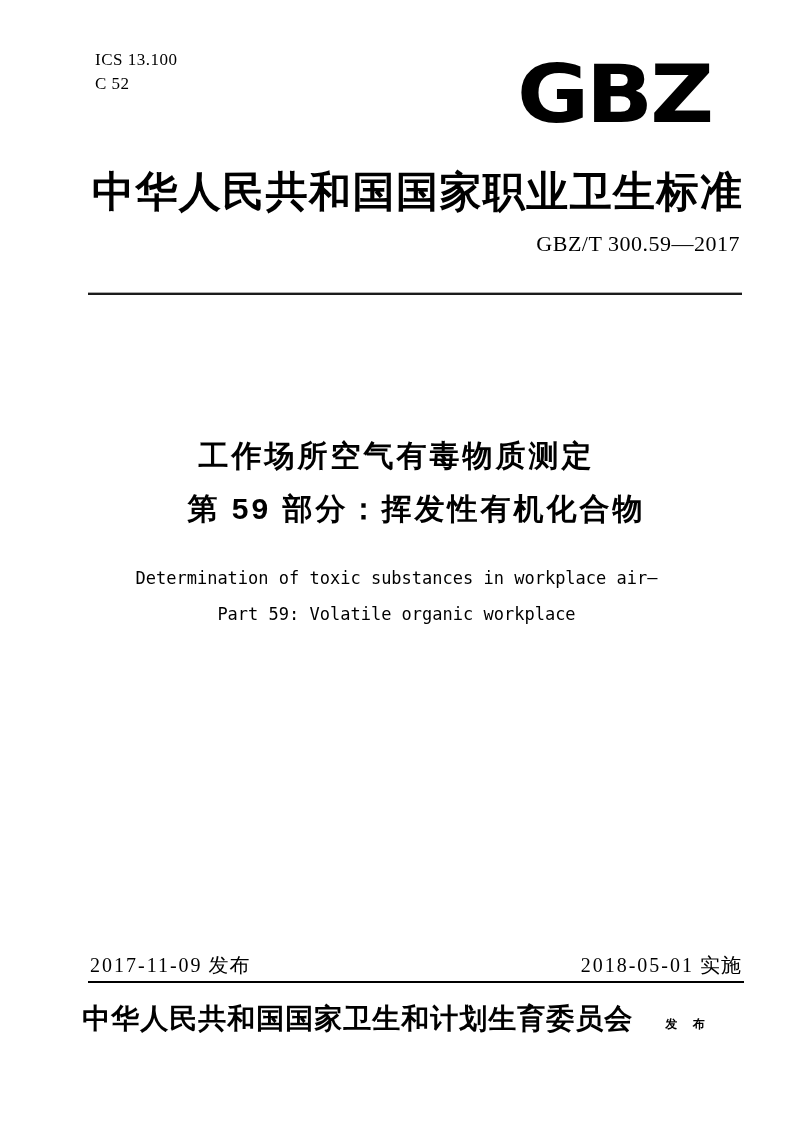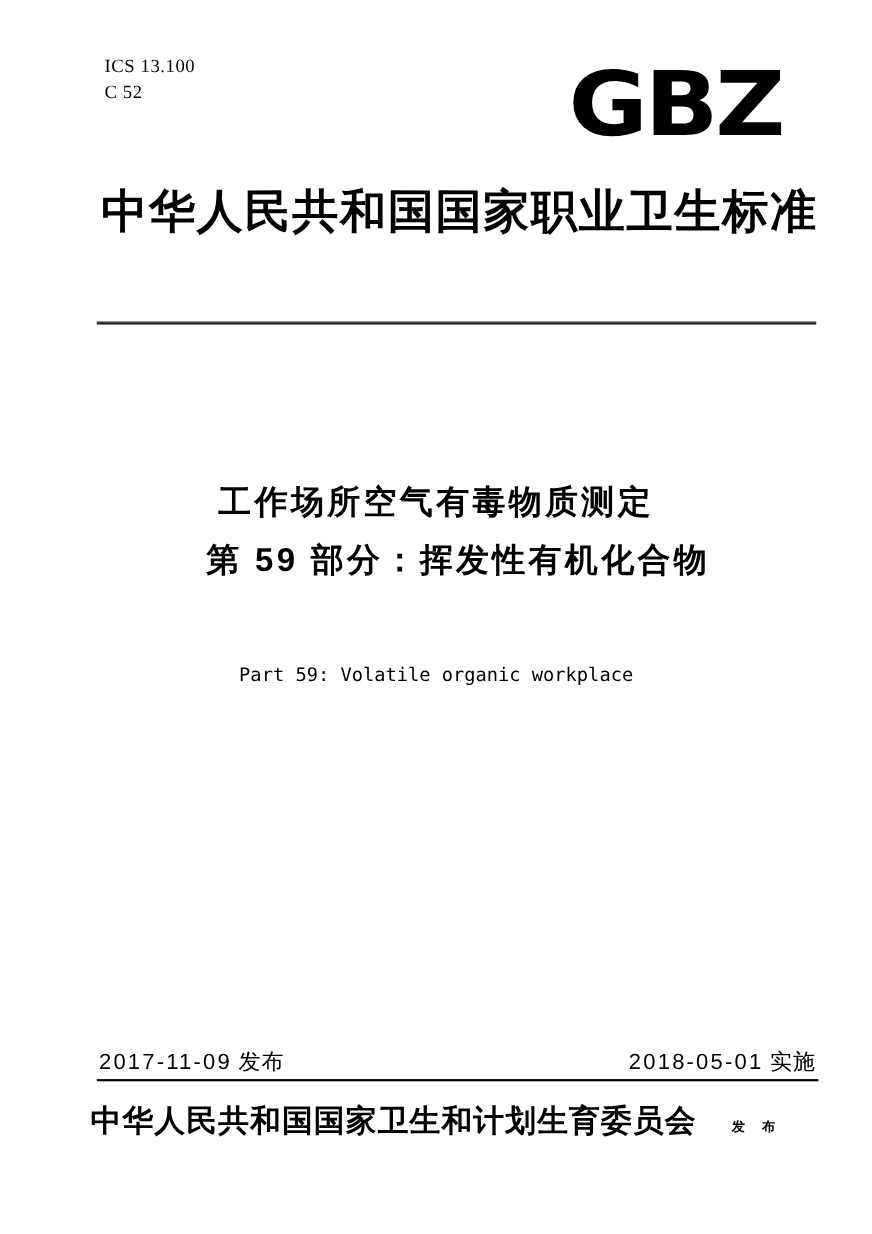--- a/index.html
+++ b/index.html
@@ -103,21 +103,21 @@
     position: absolute;
     left: 90px;
     top: 940px;
     width: 652px;
     display: flex;
     justify-content: space-between;
     font-size: 20px;
     letter-spacing: 1px;
   }
   .date-group { display: inline-flex; align-items: baseline; }
-  .date-value { letter-spacing: 2px; }
+  .date-value { letter-spacing: 2px; font-family: Liberation Serif, serif; }
   .date-label { margin-left: 6px; }
 
   .footer-rule {
     position: absolute;
     left: 88px;
     top: 969px;
     width: 656px;
     height: 2px;
     background: #000;
   }
@@ -170,26 +170,28 @@
       <span>国</span>
       <span>家</span>
       <span>职</span>
       <span>业</span>
       <span>卫</span>
       <span>生</span>
       <span>标</span>
       <span>准</span>
     </h1>
 
+  <div class="std-number">GBZ/T 300.59—2017</div>
 
   <div class="header-rule"></div>
 
   <h2 class="title-zh title-zh-1">工作场所空气有毒物质测定</h2>
   <h2 class="title-zh title-zh-2">第 59 部分：挥发性有机化合物</h2>
 
+  <p class="title-en title-en-1">Determination of toxic substances in workplace air—</p>
   <p class="title-en title-en-2">Part 59: Volatile organic workplace</p>
 
   <div class="dates-row">
     <span class="date-group">
       <span class="date-value">2017-11-09</span>
       <span class="date-label">发布</span>
     </span>
     <span class="date-group">
       <span class="date-value">2018-05-01</span>
       <span class="date-label">实施</span>

